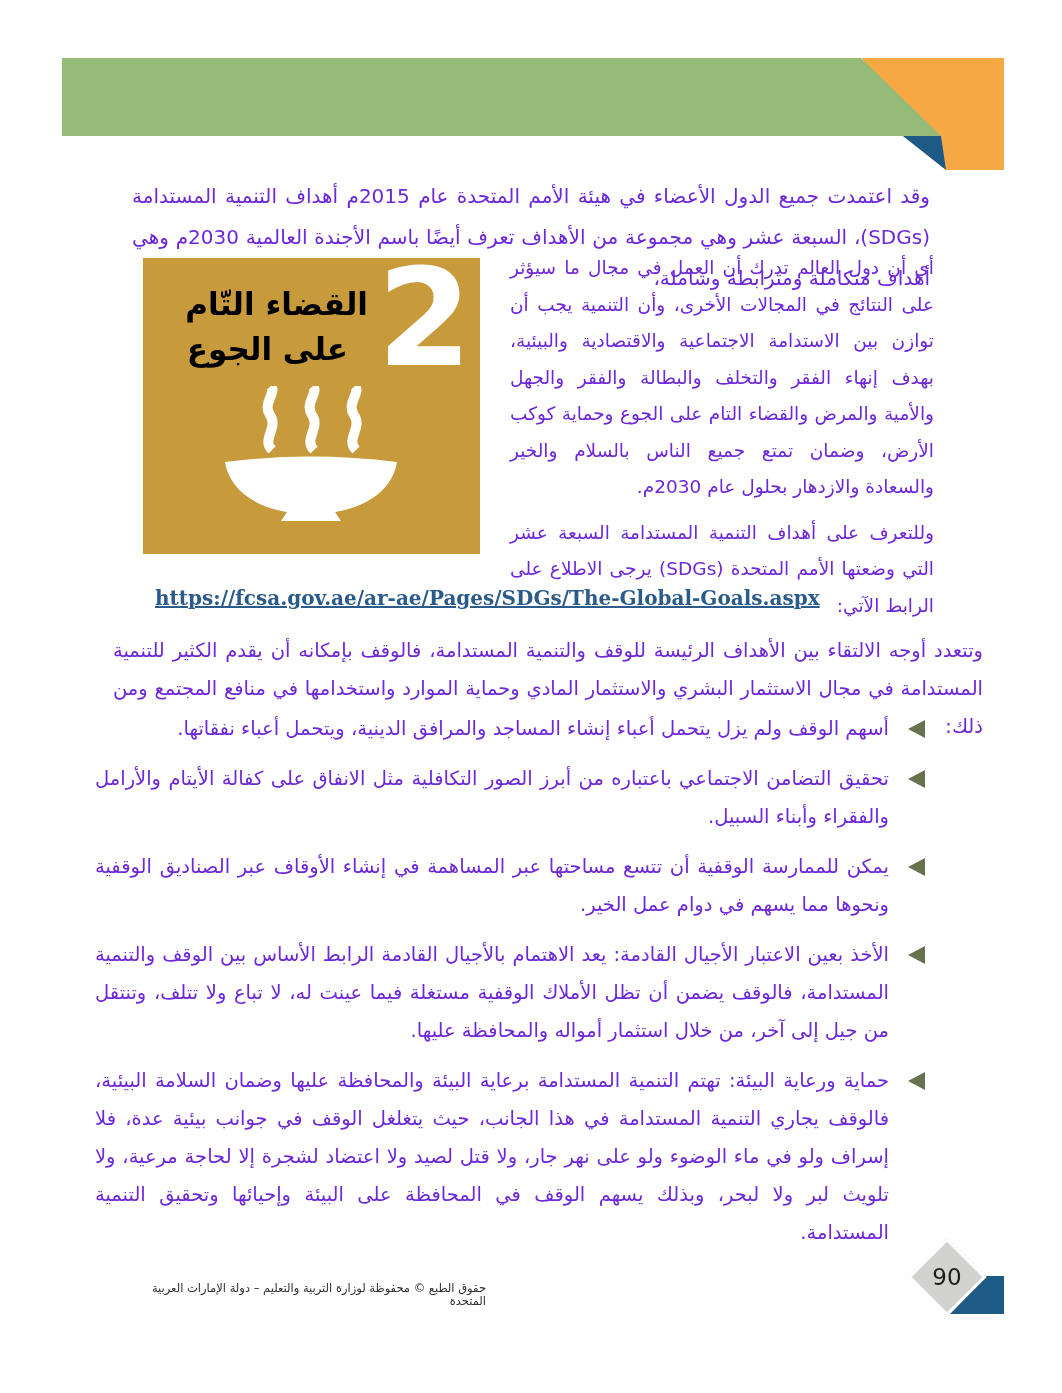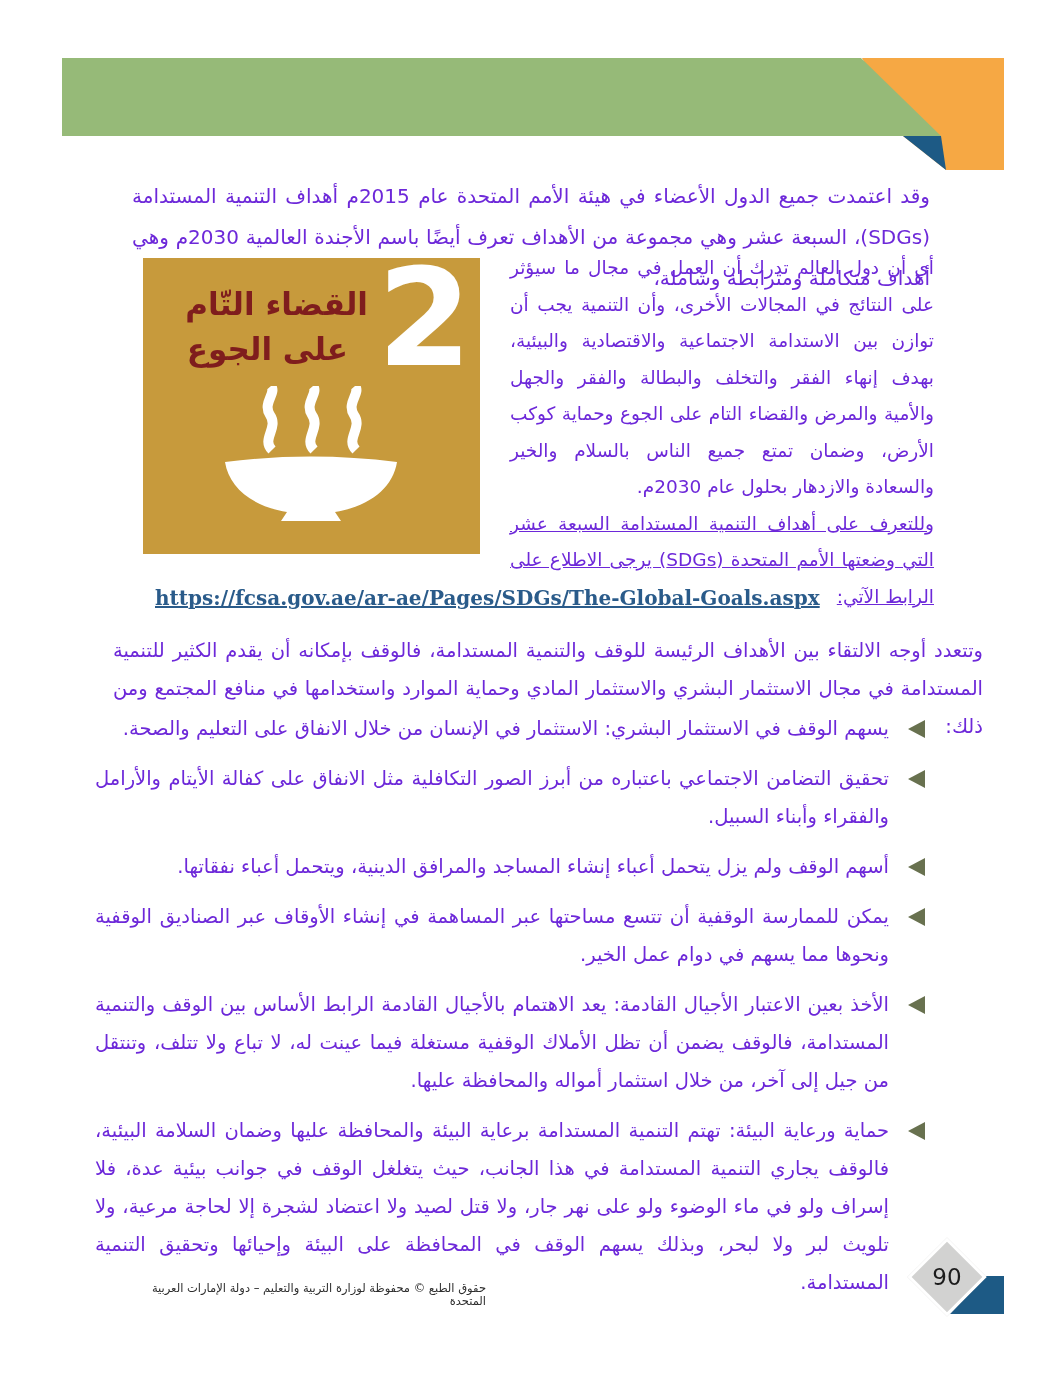--- a/index.html
+++ b/index.html
@@ -12,29 +12,29 @@
 
   
   #header-deco{top:0;left:0;}
 
   
   #intro{top:176px;left:132px;width:798px;font-size:20px;line-height:41px;text-align:justify;}
 
   
   #badge{left:143px;top:258px;width:337px;height:296px;background:#C79A3C;}
   #badge-number{position:absolute;top:-8px;right:8px;font-size:136px;font-weight:700;color:#fff;line-height:1;}
-  #badge-title{position:absolute;top:24px;right:112px;direction:rtl;text-align:right;color:#7f1d1d;
+  #badge-title{position:absolute;top:24px;right:112px;direction:rtl;text-align:right;color:#000000;
                font-weight:700;font-size:31px;line-height:45px;white-space:nowrap;}
   #badge-title .l2{margin-right:20px;margin-left:24px;}
   #bowl{position:absolute;left:81px;top:128px;}
 
   
   #right-col{left:510px;top:250px;width:424px;font-size:18.5px;line-height:36.5px;text-align:justify;}
   #right-col p{margin:0;}
-  #right-col p + p{margin-top:0;text-decoration:underline;}
+  #right-col p + p{margin-top:9px;}
 
   
   #link-row{left:155px;top:586px;font-weight:bold;}
   #link-row a{font-family:"DejaVu Serif", serif;font-size:20px;color:#2A5B8A;text-decoration:underline;}
 
   
   #body-para{left:95px;top:632px;width:870px;font-size:19.5px;line-height:38px;text-align:justify;margin-left:18px;}
 
   
   #bullets{left:95px;top:710px;width:830px;font-size:19.5px;line-height:38px;text-align:justify;
@@ -91,23 +91,22 @@
   <p>وللتعرف على أهداف التنمية المستدامة السبعة عشر التي وضعتها الأمم المتحدة (SDGs) يرجى الاطلاع على الرابط الآتي:</p>
 </div>
 
 <div id="link-row" class="abs">
   <a href="#">https://fcsa.gov.ae/ar-ae/Pages/SDGs/The-Global-Goals.aspx</a>
 </div>
 
 <div id="body-para" class="abs ar">وتتعدد أوجه الالتقاء بين الأهداف الرئيسة للوقف والتنمية المستدامة، فالوقف بإمكانه أن يقدم الكثير للتنمية المستدامة في مجال الاستثمار البشري والاستثمار المادي وحماية الموارد واستخدامها في منافع المجتمع ومن ذلك:</div>
 
 <ul id="bullets" class="abs ar">
-  <li><span class="tri"></span><span>يسهم الوقف في الاستثمار البشري: الاستثمار في الإنسان من خلال الانفاق على التعليم والصحة.</span></li>
+  <li><span class="tri"></span><span>أسهم الوقف ولم يزل يتحمل أعباء إنشاء المساجد والمرافق الدينية، ويتحمل أعباء نفقاتها.</span></li>
   <li><span class="tri"></span><span>تحقيق التضامن الاجتماعي باعتباره من أبرز الصور التكافلية مثل الانفاق على كفالة الأيتام والأرامل والفقراء وأبناء السبيل.</span></li>
-  <li><span class="tri"></span><span>أسهم الوقف ولم يزل يتحمل أعباء إنشاء المساجد والمرافق الدينية، ويتحمل أعباء نفقاتها.</span></li>
   <li><span class="tri"></span><span>يمكن للممارسة الوقفية أن تتسع مساحتها عبر المساهمة في إنشاء الأوقاف عبر الصناديق الوقفية ونحوها مما يسهم في دوام عمل الخير.</span></li>
   <li><span class="tri"></span><span>الأخذ بعين الاعتبار الأجيال القادمة: يعد الاهتمام بالأجيال القادمة الرابط الأساس بين الوقف والتنمية المستدامة، فالوقف يضمن أن تظل الأملاك الوقفية مستغلة فيما عينت له، لا تباع ولا تتلف، وتنتقل من جيل إلى آخر، من خلال استثمار أمواله والمحافظة عليها.</span></li>
   <li><span class="tri"></span><span>حماية ورعاية البيئة: تهتم التنمية المستدامة برعاية البيئة والمحافظة عليها وضمان السلامة البيئية، فالوقف يجاري التنمية المستدامة في هذا الجانب، حيث يتغلغل الوقف في جوانب بيئية عدة، فلا إسراف ولو في ماء الوضوء ولو على نهر جار، ولا قتل لصيد ولا اعتضاد لشجرة إلا لحاجة مرعية، ولا تلويث لبر ولا لبحر، وبذلك يسهم الوقف في المحافظة على البيئة وإحيائها وتحقيق التنمية المستدامة.</span></li>
 </ul>
 
 <div id="footer-copyright" class="abs">حقوق الطبع © محفوظة لوزارة التربية والتعليم – دولة الإمارات العربية المتحدة</div>
 
 <svg id="corner-trapezoid" class="abs" width="58" height="42" viewBox="0 0 58 42">
   <polygon points="38,2 56,2 56,40 2,40" fill="#1D5A85"></polygon>
 </svg>

